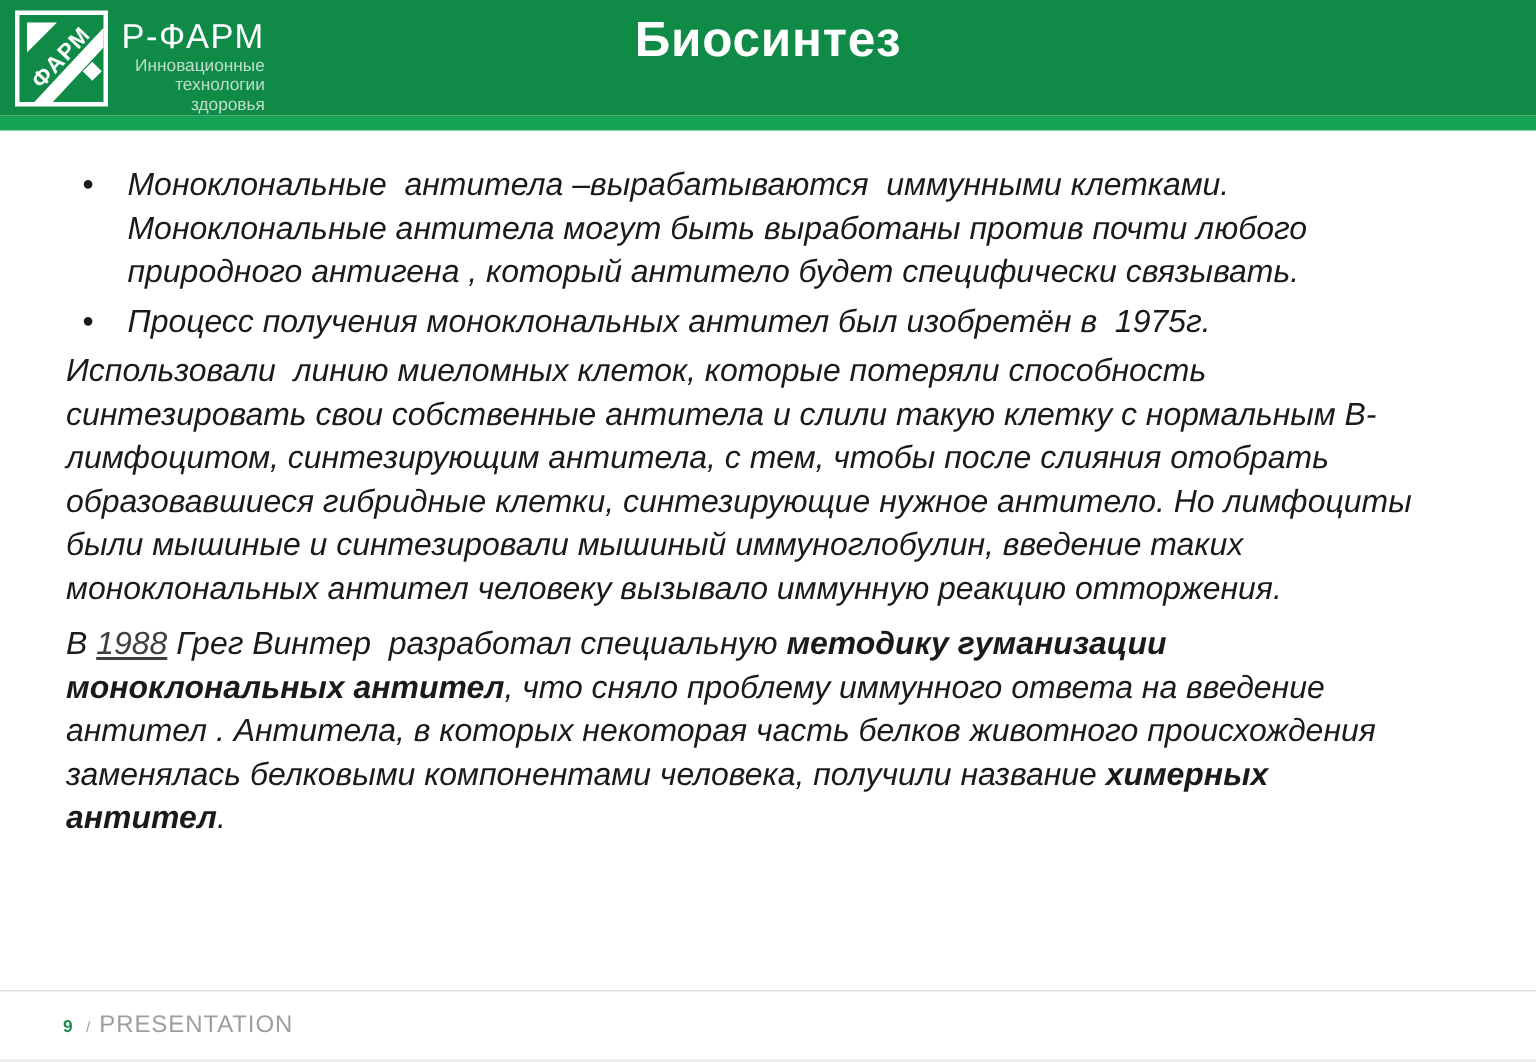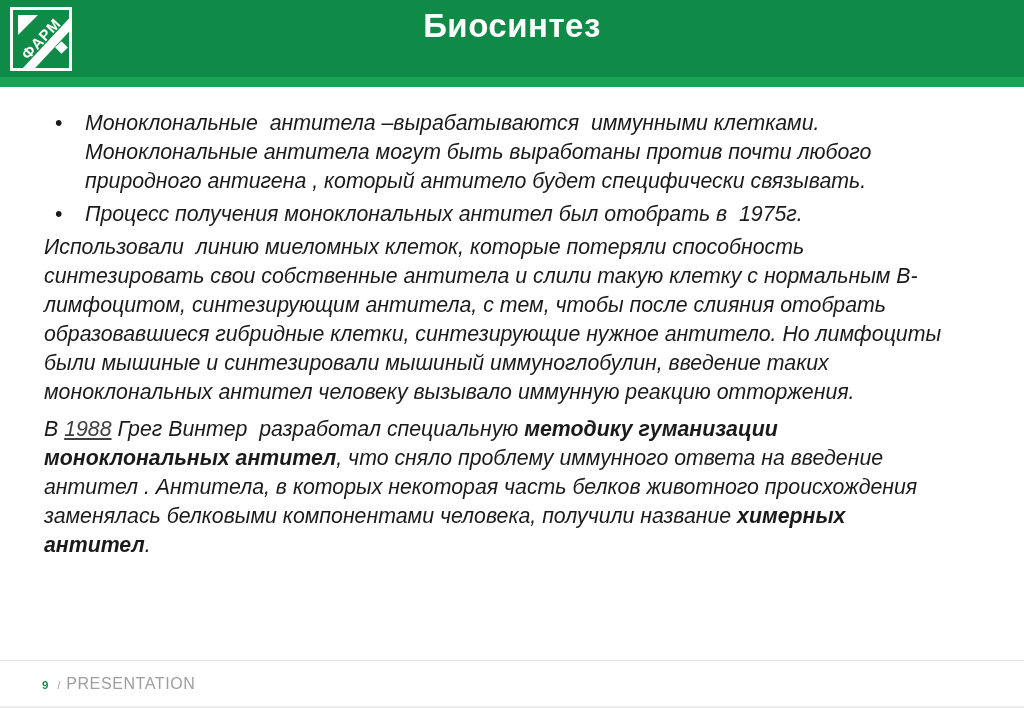--- a/index.html
+++ b/index.html
@@ -55,34 +55,42 @@
 <div class="slide">
 
   <div class="header">
     <div class="logo">
       <div class="logo-mark">
         <div class="logo-tri"></div>
         <div class="logo-stripe"></div>
         <div class="logo-sq"></div>
         <div class="logo-mark-text">ФАРМ</div>
       </div>
+      <div class="logo-text">
+        <div class="brand">Р-ФАРМ</div>
+        <div class="tagline">
+          <span>Инновационные</span>
+          <span>технологии</span>
+          <span>здоровья</span>
+        </div>
+      </div>
     </div>
     <h1 class="slide-title">Биосинтез</h1>
   </div>
   <div class="accent-stripe"></div>
 
   <main class="body-text">
     <div>
         <div class="para bullet">
           <span class="bullet-marker">•</span>
           <span class="para-text"><span>Моноклональные  антитела –вырабатываются  иммунными клетками. Моноклональные антитела могут быть выработаны против почти любого природного антигена , который антитело будет специфически связывать.</span></span>
         </div>
         <div class="para bullet">
           <span class="bullet-marker">•</span>
-          <span class="para-text"><span>Процесс получения моноклональных антител был отобрать в  1975г.</span></span>
+          <span class="para-text"><span>Процесс получения моноклональных антител был изобретён в  1975г.</span></span>
         </div>
         <div class="para plain"><span class="para-text"><span>Использовали  линию миеломных клеток, которые потеряли способность синтезировать свои собственные антитела и слили такую клетку с нормальным В-лимфоцитом, синтезирующим антитела, с тем, чтобы после слияния отобрать образовавшиеся гибридные клетки, синтезирующие нужное антитело. Но лимфоциты были мышиные и синтезировали мышиный иммуноглобулин, введение таких моноклональных антител человеку вызывало иммунную реакцию отторжения.</span></span></div>
         <div class="para plain"><span class="para-text"><span>В </span><a href="#" class="green-link">1988</a><span> Грег Винтер  разработал специальную </span><span class="bold">методику гуманизации моноклональных антител</span><span>, что сняло проблему иммунного ответа на введение антител . Антитела, в которых некоторая часть белков животного происхождения заменялась белковыми компонентами человека, получили название </span><span class="bold">химерных антител</span><span>.</span></span></div>
       </div>
   </main>
 
   <div class="footer-divider"></div>
   <footer class="footer">
     <span class="page-num">9</span>
     <span class="footer-sep">/</span>

